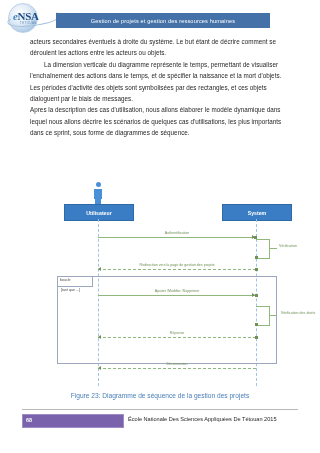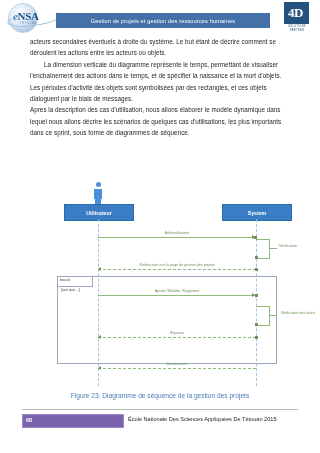--- a/index.html
+++ b/index.html
@@ -323,26 +323,20 @@
     <div class="disc"></div>
     <div class="swoosh"></div>
     <div class="ensa-text"><span class="e">e</span><span>NSA</span></div>
     <div class="ensa-sub">TETOUAN</div>
   </div>
 
   <div class="header-banner">
     <div class="header-banner-text">Gestion de projets et gestion des ressources humaines</div>
   </div>
 
-  <div class="logo-4d">
-    <div class="box"></div>
-    <div class="glyph">4D</div>
-    <div class="cap1">SOLUTIONS</div>
-    <div class="cap2">PARTNER</div>
-  </div>
 
 </div>
 
 <div class="doc-body">
   <p class="para">acteurs secondaires éventuels à droite du système. Le but étant de décrire comment se déroulent les actions entre les acteurs ou objets.</p>
   <p class="para indent">La dimension verticale du diagramme représente le temps, permettant de visualiser l'enchaînement des actions dans le temps, et de spécifier la naissance et la mort d'objets. Les périodes d'activité des objets sont symbolisées par des rectangles, et ces objets dialoguent par le biais de messages.</p>
   <p class="para">Apres la description  des cas d'utilisation, nous allons élaborer le modèle dynamique dans lequel nous allons décrire les scénarios de quelques cas d'utilisations, les plus importants dans ce sprint, sous forme de diagrammes de séquence.</p>
 </div>
 
 <div class="diagram">

